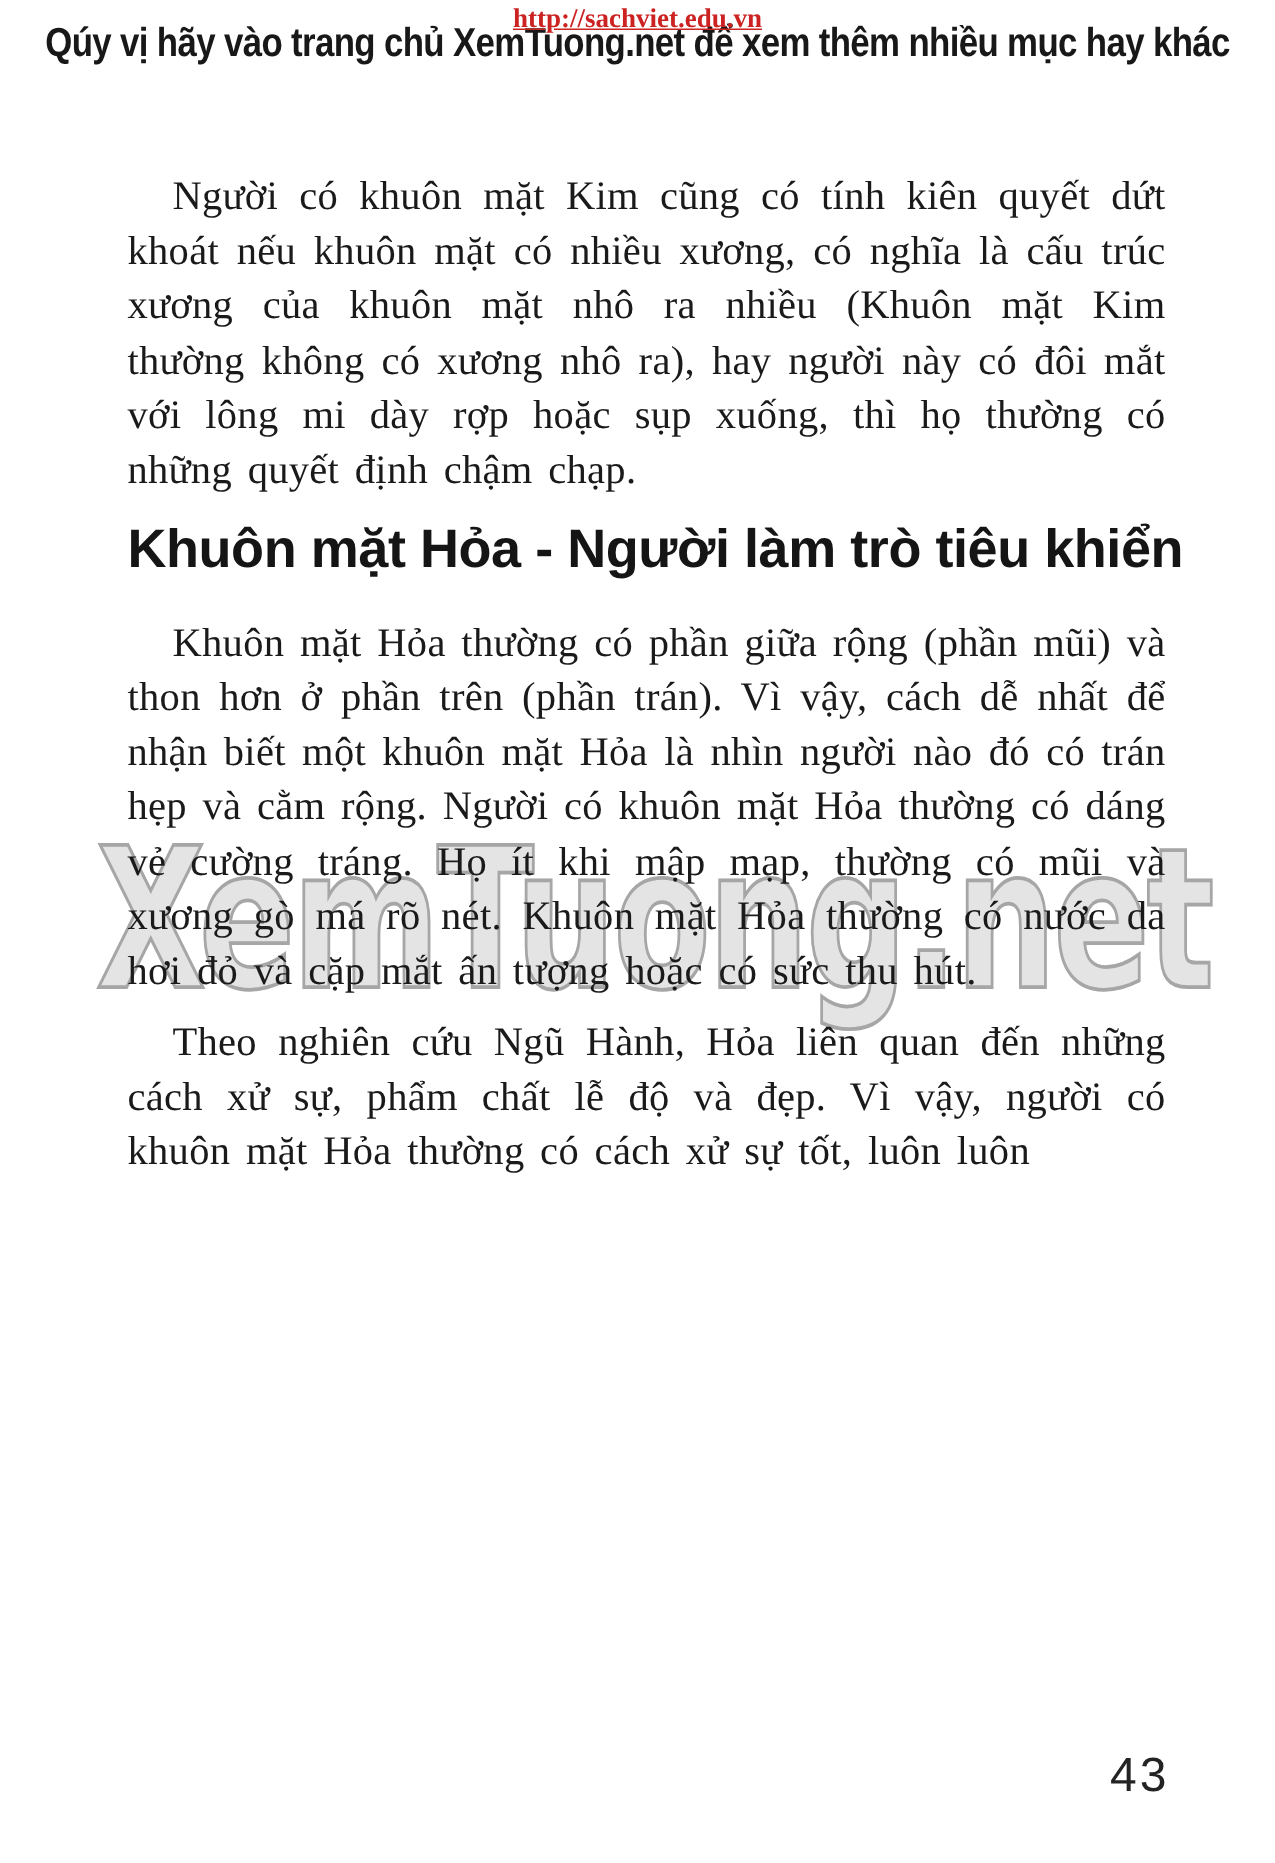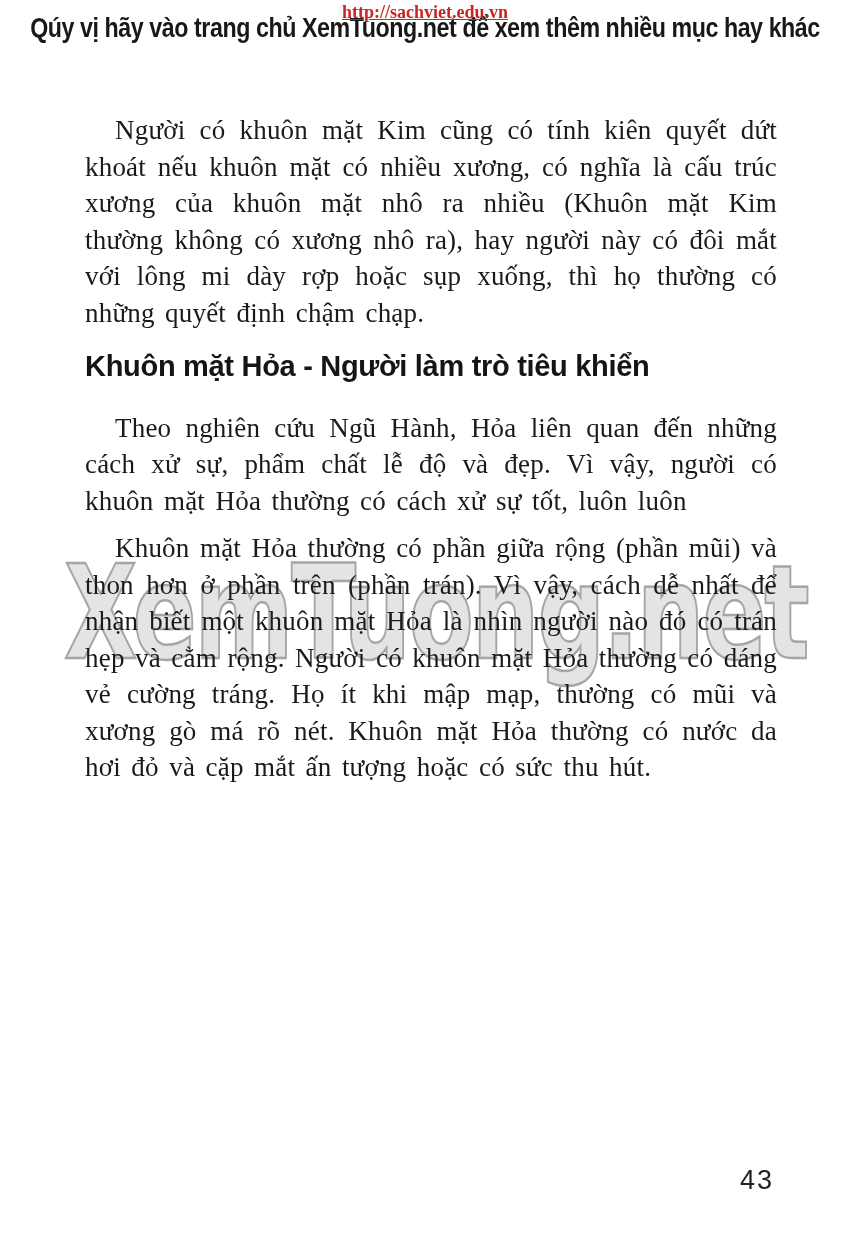--- a/index.html
+++ b/index.html
@@ -90,34 +90,34 @@
     word-spacing: 3.5px;
     letter-spacing: 0.2px;
   }
   .content p.continuation {
     text-indent: 0;
   }
   .section-heading {
     margin: 17px 0 25px 0;
     font-family: "Liberation Sans", sans-serif;
     font-weight: 700;
-    font-size: 29px;
+    font-size: 36px;
     letter-spacing: -0.3px;
     text-align: left;
     color: #151515;
     white-space: nowrap;
   }
 
   
   .page-number {
     position: absolute;
     top: 1165px;
     left: 740px;
     font-family: "Liberation Sans", sans-serif;
-    font-size: 27px;
+    font-size: 32px;
     letter-spacing: 2px;
     color: #232323;
   }
 </style>
 </head>
 <body>
 
 <div class="page">
 
   <div class="header-band">
@@ -125,19 +125,19 @@
     <span class="header-notice">Qúy vị hãy vào trang chủ XemTuong.net để xem thêm nhiều mục hay khác</span>
   </div>
 
   <div class="watermark">XemTuong.net</div>
 
   <div class="content">
     <p>Người có khuôn mặt Kim cũng có tính kiên quyết dứt khoát nếu khuôn mặt có nhiều xương, có nghĩa là cấu trúc xương của khuôn mặt nhô ra nhiều (Khuôn mặt Kim thường không có xương nhô ra), hay người này có đôi mắt với lông mi dày rợp hoặc sụp xuống, thì họ thường có những quyết định chậm chạp.</p>
 
     <h2 class="section-heading">Khuôn mặt Hỏa - Người làm trò tiêu khiển</h2>
 
+    <p>Khuôn mặt Hỏa thường có phần giữa rộng (phần mũi) và thon hơn ở phần trên (phần trán). Vì vậy, cách dễ nhất để nhận biết một khuôn mặt Hỏa là nhìn người nào đó có trán hẹp và cằm rộng. Người có khuôn mặt Hỏa thường có dáng vẻ cường tráng. Họ ít khi mập mạp, thường có mũi và xương gò má rõ nét. Khuôn mặt Hỏa thường có nước da hơi đỏ và cặp mắt ấn tượng hoặc có sức thu hút.</p>
     <p>Theo nghiên cứu Ngũ Hành, Hỏa liên quan đến những cách xử sự, phẩm chất lễ độ và đẹp. Vì vậy, người có khuôn mặt Hỏa thường có cách xử sự tốt, luôn luôn</p>
-    <p>Khuôn mặt Hỏa thường có phần giữa rộng (phần mũi) và thon hơn ở phần trên (phần trán). Vì vậy, cách dễ nhất để nhận biết một khuôn mặt Hỏa là nhìn người nào đó có trán hẹp và cằm rộng. Người có khuôn mặt Hỏa thường có dáng vẻ cường tráng. Họ ít khi mập mạp, thường có mũi và xương gò má rõ nét. Khuôn mặt Hỏa thường có nước da hơi đỏ và cặp mắt ấn tượng hoặc có sức thu hút.</p>
   </div>
 
   <div class="page-number">43</div>
 
 </div>
 
 </body></html>

